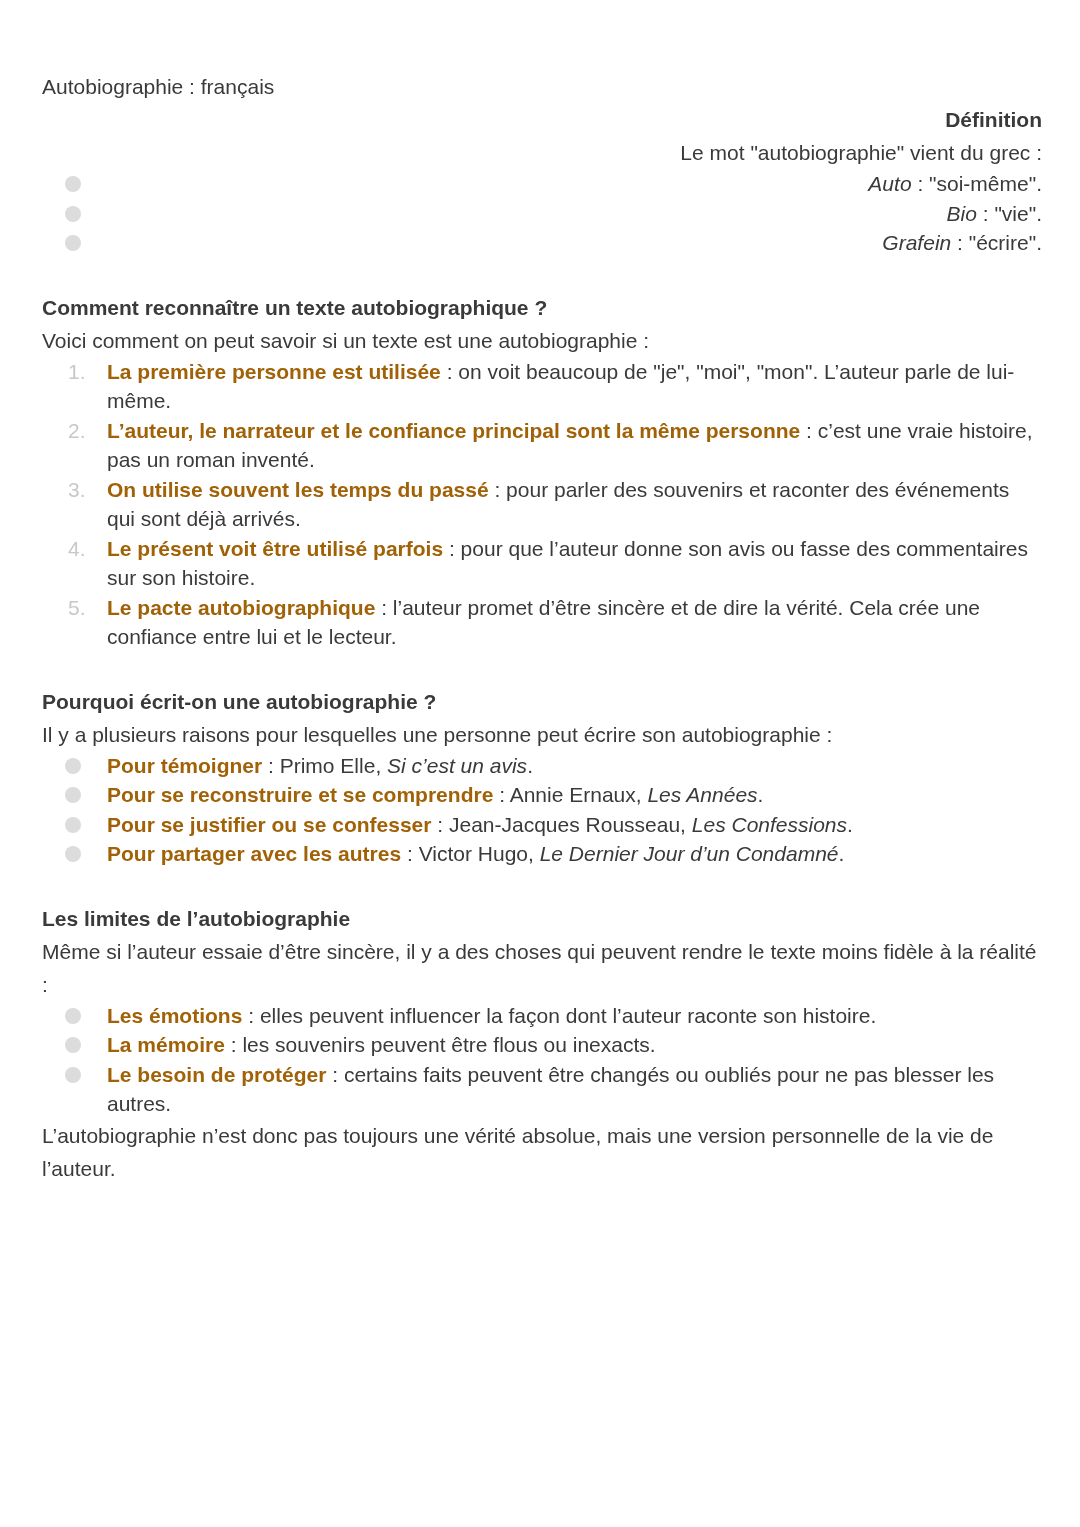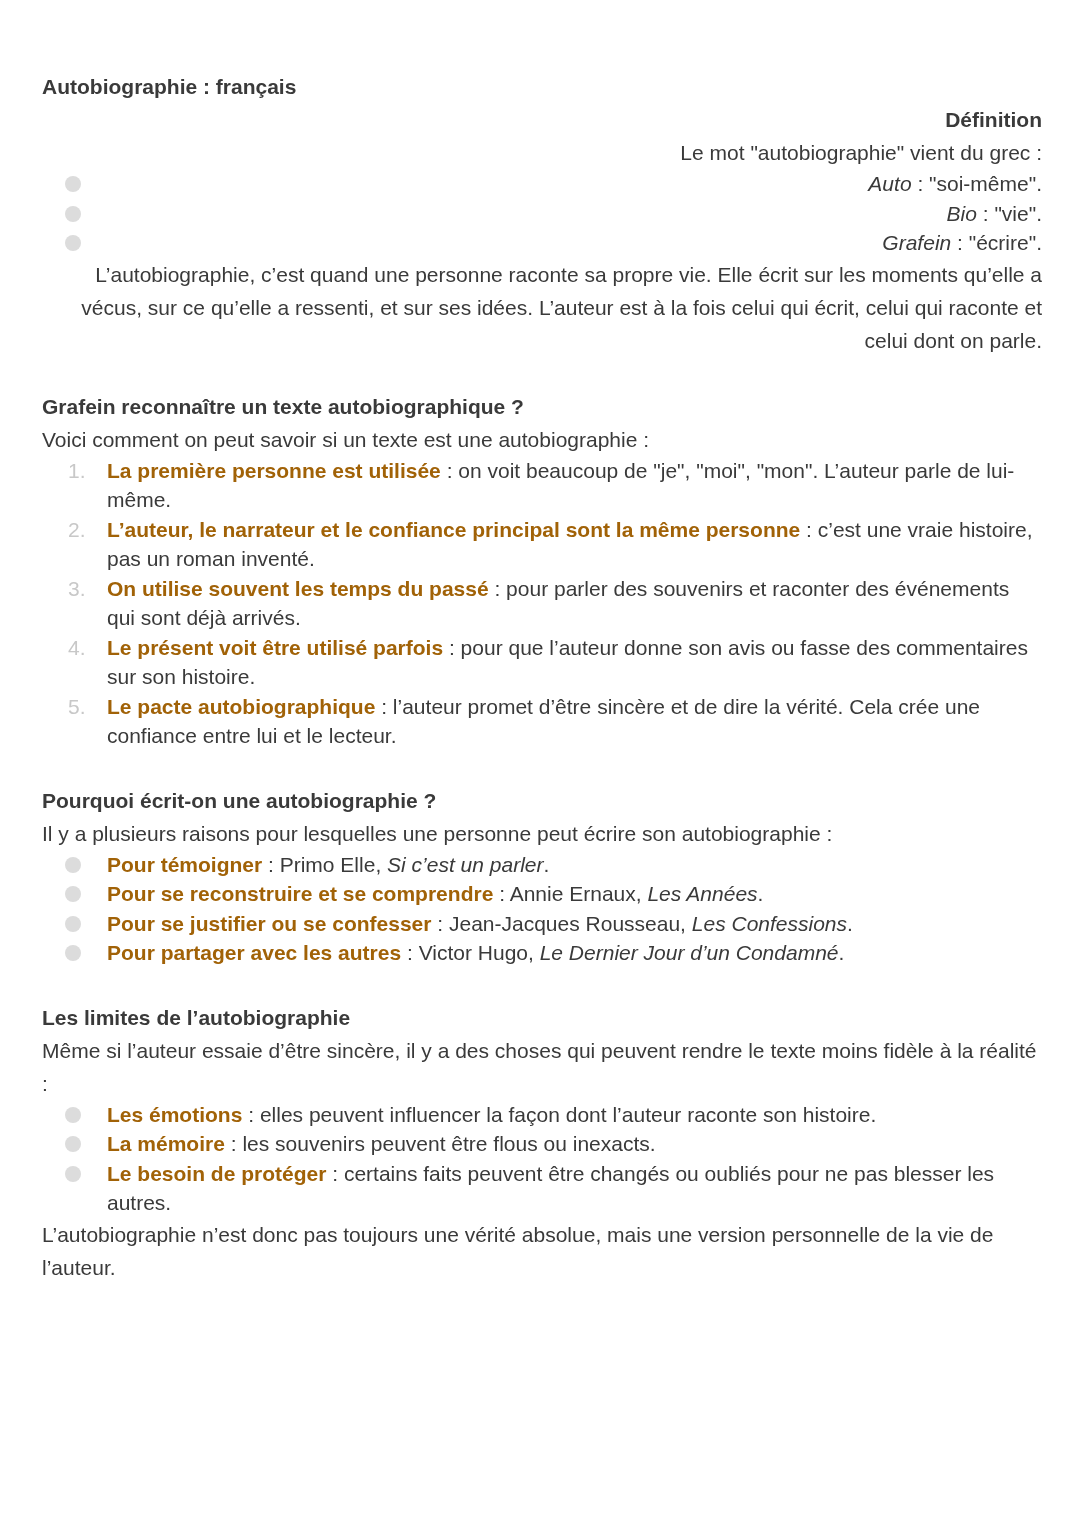--- a/index.html
+++ b/index.html
@@ -17,21 +17,21 @@
     }
     .page {
       position: absolute;
       left: 42px;
       top: 70px;
       width: 1000px;
       font-size: 21px;
       line-height: 33px;
     }
     .title {
-      font-weight: bold;
+      font-weight: normal;
       font-size: 21px;
       line-height: 33px;
       margin: 0;
     }
     .heading {
       font-weight: bold;
       font-size: 21px;
       line-height: 33px;
       margin: 0;
     }
@@ -91,25 +91,24 @@
       </li>
       <li>
         <span class="dot"></span>
         <i>Bio</i><span> : "vie".</span>
       </li>
       <li>
         <span class="dot"></span>
         <i>Grafein</i><span> : "écrire".</span>
       </li>
     </ul>
-    <p class="para">L’autobiographie, c’est quand une personne raconte sa propre vie. Elle écrit sur les moments qu’elle a vécus, sur ce qu’elle a ressenti, et sur ses idées. L’auteur est à la fois celui qui écrit, celui qui raconte et celui dont on parle.</p>
   </section>
 
   <section class="section">
-    <h2 class="heading">Grafein reconnaître un texte autobiographique ?</h2>
+    <h2 class="heading">Comment reconnaître un texte autobiographique ?</h2>
     <p class="para">Voici comment on peut savoir si un texte est une autobiographie :</p>
     <ol class="numbered">
       <li>
         <span class="num">1.</span>
         <b>La première personne est utilisée</b><span> : on voit beaucoup de "je", "moi", "mon". L’auteur parle de lui-même.</span>
       </li>
       <li>
         <span class="num">2.</span>
         <b>L’auteur, le narrateur et le confiance principal sont la même personne</b><span> : c’est une vraie histoire, pas un roman inventé.</span>
       </li>
@@ -127,21 +126,21 @@
       </li>
     </ol>
   </section>
 
   <section class="section">
     <h2 class="heading">Pourquoi écrit-on une autobiographie ?</h2>
     <p class="para">Il y a plusieurs raisons pour lesquelles une personne peut écrire son autobiographie :</p>
     <ul class="bullets">
       <li>
         <span class="dot"></span>
-        <b>Pour témoigner</b><span> : Primo Elle, </span><i>Si c’est un parler</i><span>.</span>
+        <b>Pour témoigner</b><span> : Primo Elle, </span><i>Si c’est un avis</i><span>.</span>
       </li>
       <li>
         <span class="dot"></span>
         <b>Pour se reconstruire et se comprendre</b><span> : Annie Ernaux, </span><i>Les Années</i><span>.</span>
       </li>
       <li>
         <span class="dot"></span>
         <b>Pour se justifier ou se confesser</b><span> : Jean-Jacques Rousseau, </span><i>Les Confessions</i><span>.</span>
       </li>
       <li>

